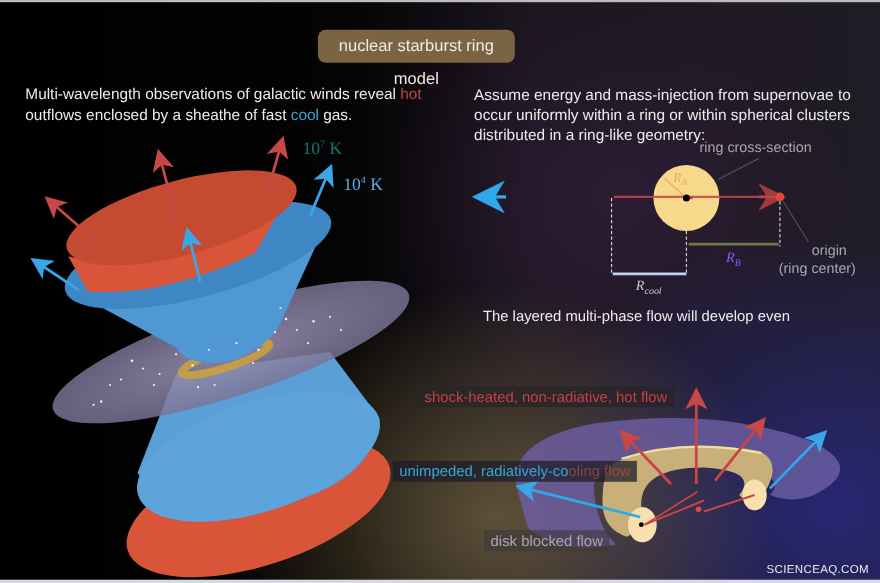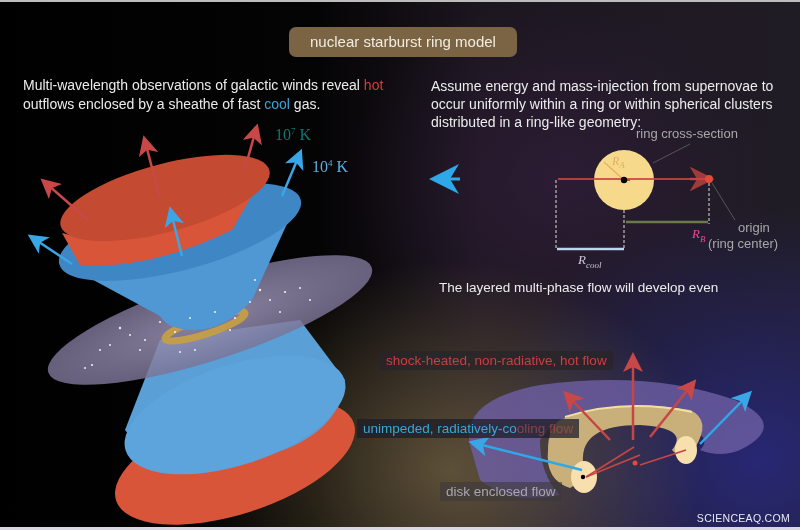--- a/index.html
+++ b/index.html
@@ -5,21 +5,21 @@
   html,body{margin:0;padding:0;}
   body{width:800px;height:530px;overflow:hidden;position:relative;font-family:"Liberation Sans","DejaVu Sans",sans-serif;
     background:
       radial-gradient(ellipse 360px 300px at 450px 470px, rgba(150,130,80,0.55), rgba(0,0,0,0) 70%),
       radial-gradient(ellipse 380px 340px at 760px 460px, rgba(40,40,120,0.95), rgba(0,0,0,0) 75%),
       radial-gradient(ellipse 300px 260px at 560px 180px, rgba(50,30,60,0.7), rgba(0,0,0,0) 70%),
       linear-gradient(90deg,#000 0%,#050405 40%,#1c1620 60%,#201c25 100%);
   }
   .topline{position:absolute;left:0;top:0;width:800px;height:2px;background:#bdbdbd;}
   .bottomline{position:absolute;left:0;bottom:0;width:800px;height:3px;background:#d8d8e4;}
-  .title-pill{position:absolute;left:289px;top:27px;width:228px;height:30px;border-radius:7px;background:#7b6444;
+  .title-pill{position:absolute;left:289px;top:27px;width:179px;height:30px;border-radius:7px;background:#7b6444;
     color:#f1ece0;font-size:15px;line-height:30px;text-align:center;}
   .intro{position:absolute;left:23px;top:76px;width:400px;color:#ececec;font-size:14px;line-height:19px;}
   .hot{color:#c84040;}
   .cool{color:#3aa6d6;}
   .assume{position:absolute;left:431px;top:77px;width:370px;color:#ececec;font-size:14px;line-height:18px;}
   .layered{position:absolute;left:439px;top:279px;width:360px;color:#ececec;font-size:13.5px;line-height:17px;}
   .math{font-family:"Liberation Serif","DejaVu Serif",serif;font-style:italic;color:#9aa0c8;}
   .mathr{font-family:"Liberation Serif","DejaVu Serif",serif;}
   sub,sup{font-size:9px;}
   svg{position:absolute;left:0;top:0;}
@@ -165,25 +165,25 @@
   </g>
 </svg>
 
 <div class="temp" style="left:275px;top:126px;color:#0f766e;"><span>10</span><sup>7</sup><span> K</span></div>
 <div class="temp" style="left:312px;top:158px;color:#5aaee0;"><span>10</span><sup>4</sup><span> K</span></div>
 
 <div class="small-gray" style="left:636px;top:126px;">ring cross-section</div>
 <div class="small-gray" style="left:738px;top:220px;">origin</div>
 <div class="small-gray" style="left:708px;top:236px;">(ring center)</div>
 <div class="math" style="position:absolute;left:612px;top:154px;font-size:12px;color:#e0b060;"><span>R</span><sub>A</sub></div>
-<div class="math" style="position:absolute;left:692px;top:226px;font-size:13px;color:#ec4899;"><span>R</span><sub>B</sub></div>
+<div class="math" style="position:absolute;left:660px;top:226px;font-size:13px;color:#8b5cf6;"><span>R</span><sub>B</sub></div>
 <div class="math" style="position:absolute;left:578px;top:252px;font-size:13px;color:#c8c8d8;"><span>R</span><sub>cool</sub></div>
 
 <div class="layered">
   <div>The layered multi-phase flow will develop even</div>
 </div>
 
 <div class="lbl lbl-hot">shock-heated, non-radiative, hot flow</div>
 <div class="lbl lbl-cool"><span>unimpeded, radiatively-co</span><span class="fade">oling flow</span></div>
-<div class="lbl lbl-disk">disk enclosed flow</div>
+<div class="lbl lbl-disk">disk blocked flow</div>
 
 <div class="watermark">SCIENCEAQ.COM</div>
 <div class="bottomline"></div>
 
 </body></html>

